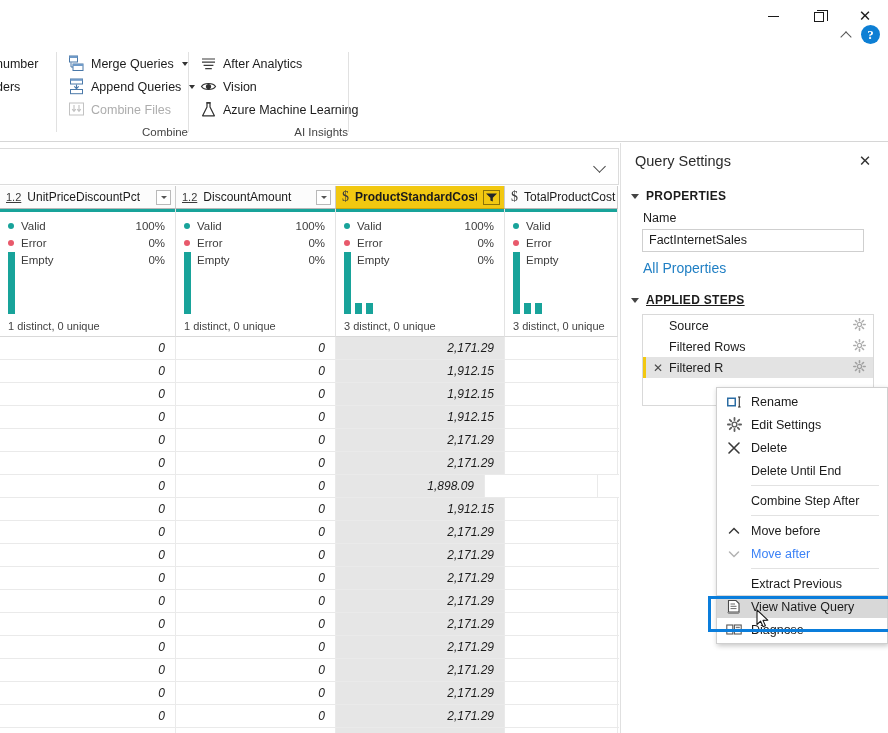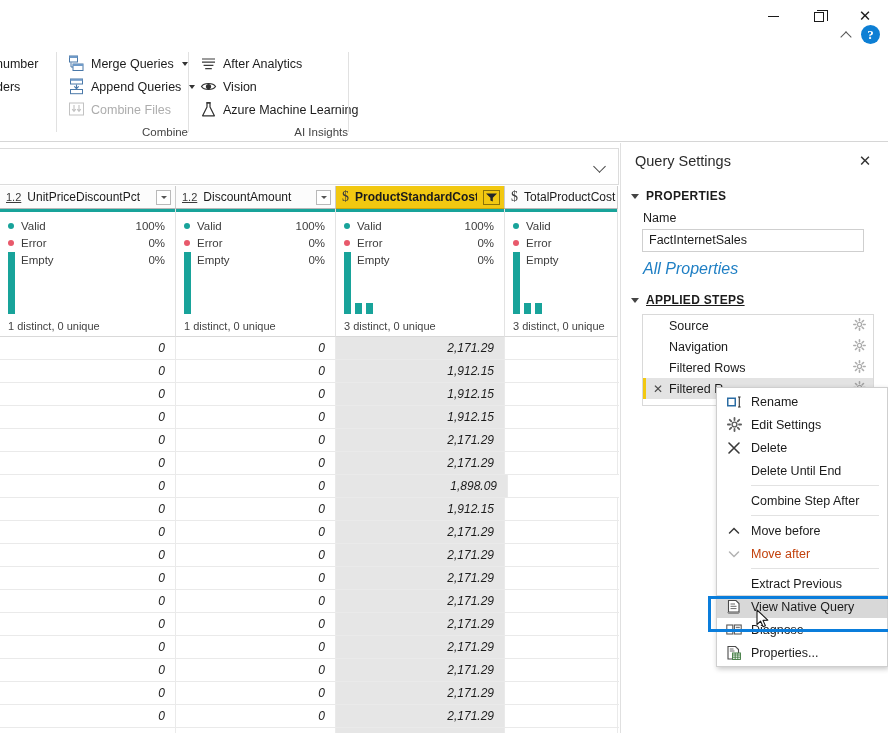--- a/index.html
+++ b/index.html
@@ -176,21 +176,21 @@
   .tri {
     width:0;height:0;border-left:4px solid transparent;border-right:4px solid transparent;
     border-top:5px solid #444;
   }
   .qs-fieldlabel { position:absolute; left:22px; font-size:12.5px; color:#1b1b1b; }
   .qs-input {
     position:absolute; left:21px; width:222px; height:23px;
     border:1px solid #cfcfcf; background:#fff; font-size:12.5px; color:#1b1b1b;
     padding:0 6px; line-height:21px; font-family:"Liberation Sans", sans-serif;
   }
-  .qs-link { position:absolute; left:22px; font-size:16px; color:#1f7fc4; text-decoration:none;font-style:italic; }
+  .qs-link { position:absolute; left:22px; font-size:14px; color:#1f7fc4; text-decoration:none; }
 
   .steps {
     position:absolute; left:21px; top:171px; width:232px; height:92px;
     border:1px solid #d9d9d9; background:#fff; overflow:hidden;
   }
   .step {
     height:21px; display:flex; align-items:center; font-size:12.5px; color:#1b1b1b;
     padding-left:8px; position:relative;
   }
   .step.selected { background:#e3e3e3; }
@@ -210,21 +210,21 @@
     background:#ffffff; border:1px solid #cfcfcf;
     box-shadow: 1px 2px 5px rgba(0,0,0,.22);
     padding:2px 0;
   }
   .mi {
     height:23px; display:flex; align-items:center; font-size:12.5px; color:#1b1b1b;
     padding-left:0;
   }
   .mi .mico { width:34px; flex:0 0 34px; display:flex; align-items:center; justify-content:center; }
   .mi .mlabel { flex:1; }
-  .mi.dim .mlabel { color:#c2410c; }
+  .mi.dim .mlabel { color:#3b82f6; }
   .mi.highlight { background:#d8d8d8; }
   .misep { height:1px; background:#e2e2e2; margin:3px 8px 3px 34px; }
 
   .hl-rect {
     position:absolute; left:708px; top:596px; width:184px; height:36px;
     border:3px solid #0a7ddb; pointer-events:none;
   }
 
   .cursor { position:absolute; left:756px; top:609px; width:14px; height:20px; }
 </style>
@@ -490,21 +490,21 @@
         </div>
         <div class="drow">
           <div class="dcell" style="width: 176px;">0</div>
           <div class="dcell" style="width: 160px;">0</div>
           <div class="dcell shaded" style="width: 169px;">2,171.29</div>
           <div class="dcell" style="width: 113px;"></div>
         </div>
         <div class="drow">
           <div class="dcell" style="width: 176px;">0</div>
           <div class="dcell" style="width: 160px;">0</div>
-          <div class="dcell shaded" style="width: 172px;">1,898.09</div>
+          <div class="dcell shaded" style="width: 149px;">1,898.09</div>
           <div class="dcell" style="width: 113px;"></div>
         </div>
         <div class="drow">
           <div class="dcell" style="width: 176px;">0</div>
           <div class="dcell" style="width: 160px;">0</div>
           <div class="dcell shaded" style="width: 169px;">1,912.15</div>
           <div class="dcell" style="width: 113px;"></div>
         </div>
         <div class="drow">
           <div class="dcell" style="width: 176px;">0</div>
@@ -599,31 +599,20 @@
           <span class="step-gear"><svg width="13" height="13" viewBox="0 0 13 13">
               <circle cx="6.5" cy="6.5" r="2.1" fill="none" stroke="#6a6a6a" stroke-width="1.3"></circle>
               <g stroke="#6a6a6a" stroke-width="1.6" stroke-linecap="round">
                 <path d="M6.5 0.8 V2.6 M6.5 10.4 V12.2 M0.8 6.5 H2.6 M10.4 6.5 H12.2"></path>
                 <path d="M2.5 2.5 L3.8 3.8 M9.2 9.2 L10.5 10.5 M10.5 2.5 L9.2 3.8 M3.8 9.2 L2.5 10.5"></path>
               </g>
             </svg></span>
         </div>
         <div class="step">
           <span class="step-x"></span>
-          <span class="step-name">Navigation</span>
-          <span class="step-gear"><svg width="13" height="13" viewBox="0 0 13 13">
-              <circle cx="6.5" cy="6.5" r="2.1" fill="none" stroke="#6a6a6a" stroke-width="1.3"></circle>
-              <g stroke="#6a6a6a" stroke-width="1.6" stroke-linecap="round">
-                <path d="M6.5 0.8 V2.6 M6.5 10.4 V12.2 M0.8 6.5 H2.6 M10.4 6.5 H12.2"></path>
-                <path d="M2.5 2.5 L3.8 3.8 M9.2 9.2 L10.5 10.5 M10.5 2.5 L9.2 3.8 M3.8 9.2 L2.5 10.5"></path>
-              </g>
-            </svg></span>
-        </div>
-        <div class="step">
-          <span class="step-x"></span>
           <span class="step-name">Filtered Rows</span>
           <span class="step-gear"><svg width="13" height="13" viewBox="0 0 13 13">
               <circle cx="6.5" cy="6.5" r="2.1" fill="none" stroke="#6a6a6a" stroke-width="1.3"></circle>
               <g stroke="#6a6a6a" stroke-width="1.6" stroke-linecap="round">
                 <path d="M6.5 0.8 V2.6 M6.5 10.4 V12.2 M0.8 6.5 H2.6 M10.4 6.5 H12.2"></path>
                 <path d="M2.5 2.5 L3.8 3.8 M9.2 9.2 L10.5 10.5 M10.5 2.5 L9.2 3.8 M3.8 9.2 L2.5 10.5"></path>
               </g>
             </svg></span>
         </div>
         <div class="step selected">
@@ -715,31 +704,20 @@
       <div class="mi">
         <span class="mico">
           <svg width="16" height="14" viewBox="0 0 16 14">
             <rect x="0.8" y="2" width="6" height="9" fill="none" stroke="#5a5a5a" stroke-width="1.1"></rect>
             <rect x="8.4" y="2" width="6.8" height="9" fill="none" stroke="#5a5a5a" stroke-width="1.1"></rect>
             <path d="M9.8 4.3 H13.8 M9.8 6.4 H13.8 M9.8 8.5 H13.8" stroke="#5a5a5a" stroke-width="1"></path>
           </svg>
         </span>
         <span class="mlabel">Diagnose</span>
       </div>
-      <div class="mi">
-        <span class="mico">
-          <svg width="16" height="16" viewBox="0 0 16 16">
-            <path d="M2 1.5 H9.5 L12.5 4.5 V14 H2 Z" fill="#fff" stroke="#4a4a4a" stroke-width="1.1"></path>
-            <path d="M3.8 4 H7.5 M3.8 6 H8.5" stroke="#6a6a6a" stroke-width="1"></path>
-            <rect x="6.6" y="8" width="7.8" height="6.4" fill="#fff" stroke="#3f7a3f" stroke-width="1"></rect>
-            <path d="M6.6 10 H14.4 M6.6 12.2 H14.4 M9.2 8 V14.4 M11.8 8 V14.4" stroke="#3f7a3f" stroke-width=".9"></path>
-          </svg>
-        </span>
-        <span class="mlabel">Properties...</span>
-      </div>
     </div>
 
   <div class="hl-rect"></div>
 
   <svg class="cursor" viewBox="0 0 14 20">
     <path d="M1 1 L1 15.5 L4.6 12.2 L7.1 17.8 L9.4 16.8 L7 11.4 L11.8 11.2 Z" fill="#ffffff" stroke="#1a1a1a" stroke-width="1.1" stroke-linejoin="round"></path>
   </svg>
 
 </div>
 

